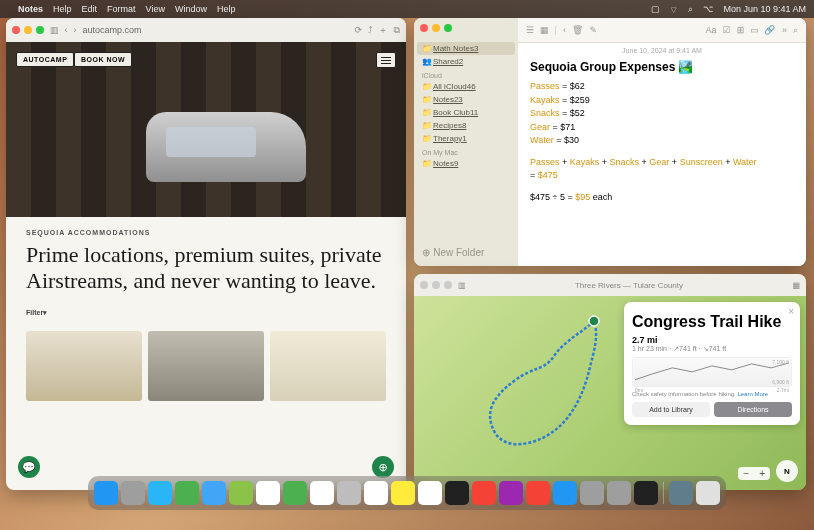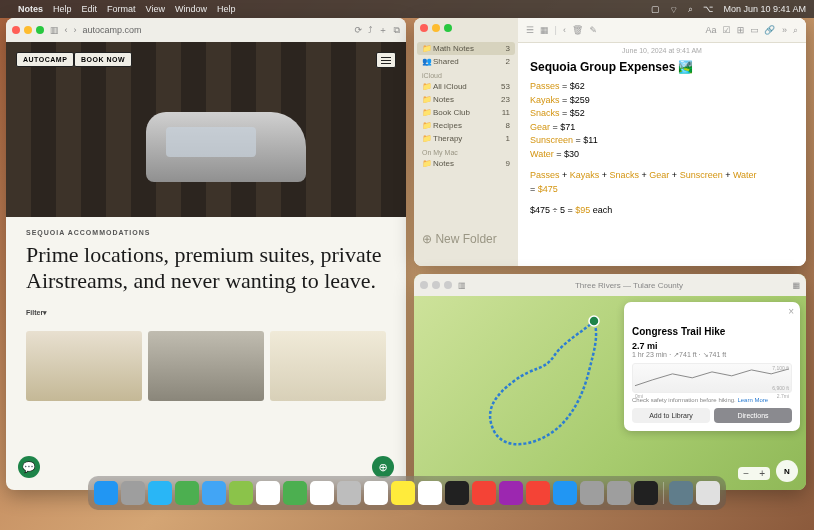--- a/index.html
+++ b/index.html
@@ -31,40 +31,40 @@
   .thumbs{display:flex;gap:6px;padding:0 20px;margin-top:6px;}
   .thumb{flex:1;height:70px;border-radius:3px;}
   .t1{background:linear-gradient(#e8e0d0,#c4b896);}
   .t2{background:linear-gradient(#c0bcb0,#8a867a);}
   .t3{background:linear-gradient(#f0ead8,#d8d0b8);}
   .fab{position:absolute;width:22px;height:22px;border-radius:50%;background:#1e8449;color:#fff;display:flex;align-items:center;justify-content:center;font-size:11px;bottom:12px;}
   
   .notes{left:414px;top:0;width:392px;height:248px;display:flex;background:#fff;}
   .notes-side{width:104px;background:#e9e6da;font-size:8px;color:#5a5648;padding-top:24px;position:relative;}
   .notes-side .traf{position:absolute;top:6px;left:6px;}
-  .ns-row{display:flex;justify-content:space-between;padding:2px 8px;align-items:center;}
+  .ns-row{display:flex;justify-content:flex-start;padding:2px 8px;align-items:center;text-decoration:underline;}
   .ns-row.sel{background:#d7d3be;border-radius:3px;margin:0 3px;padding:2px 5px;}
   .ns-head{color:#9a9684;font-size:7px;padding:4px 8px 1px;}
   .ns-ic{width:8px;height:8px;display:inline-block;margin-right:3px;}
-  .newf{position:absolute;bottom:20px;left:8px;color:#9a9684;font-size:12px;}
+  .newf{position:absolute;bottom:8px;left:8px;color:#9a9684;font-size:10px;}
   .notes-main{flex:1;background:#fff;display:flex;flex-direction:column;}
   .nm-tools{height:24px;background:#f7f6f1;border-bottom:1px solid #e0ddd0;display:flex;align-items:center;gap:6px;padding:0 8px;font-size:9px;color:#999;}
   .nm-date{text-align:center;font-size:7px;color:#aaa;padding:4px;}
   .nm-body{padding:0 12px;font-size:9px;line-height:1.5;}
   .nm-title{font-weight:700;font-size:12px;margin-bottom:4px;}
   .var{color:#d49512;font-weight:500;}
   .res{color:#d49512;font-weight:400;}
   
   .maps{left:414px;top:256px;width:392px;height:216px;background:#b9d882;}
   .mp-tools{height:22px;background:#efeee8;display:flex;align-items:center;gap:6px;padding:0 6px;font-size:8px;color:#888;}
   .mp-area{position:relative;height:194px;background:linear-gradient(135deg,#cde29a 0%,#a8cc6f 60%,#8fb857 100%);}
   .trail{position:absolute;left:30px;top:15px;width:200px;height:160px;}
   .trail svg{width:100%;height:100%;}
   .mp-card{position:absolute;right:6px;top:6px;width:160px;background:#fff;border-radius:7px;padding:8px;box-shadow:0 2px 8px rgba(0,0,0,.2);}
-  .mp-card h4{margin:16px 0 4px;font-size:10px;}
+  .mp-card h4{margin:3px 0 4px;font-size:16px;}
   .mp-close{position:absolute;right:6px;top:4px;color:#aaa;font-size:10px;}
   .mp-dist{font-size:9px;font-weight:600;}
   .mp-sub{font-size:7px;color:#888;margin-bottom:4px;}
   .spark{height:28px;background:linear-gradient(#fafafa,#f0f0f0);border:1px solid #eee;border-radius:3px;position:relative;margin-bottom:4px;}
   .spark svg{position:absolute;inset:0;}
   .mp-safety{font-size:6px;color:#888;margin-bottom:5px;}
   .mp-btns{display:flex;gap:4px;}
   .mp-btn{flex:1;font-size:7px;padding:4px;text-align:center;border-radius:4px;}
   .mp-lib{background:#f0f0f0;color:#333;}
   .mp-dir{background:#8a8a8f;color:#fff;}
@@ -153,21 +153,21 @@
         <span><span class="ns-ic">📁</span><span>Math Notes</span></span>
         <span>3</span>
       </div>
       <div class="ns-row">
         <span><span class="ns-ic">👥</span><span>Shared</span></span>
         <span>2</span>
       </div>
       <div class="ns-head">iCloud</div>
       <div class="ns-row">
           <span><span class="ns-ic">📁</span><span>All iCloud</span></span>
-          <span>53</span>
+          <span>46</span>
         </div>
       <div class="ns-row">
           <span><span class="ns-ic">📁</span><span>Notes</span></span>
           <span>23</span>
         </div>
       <div class="ns-row">
           <span><span class="ns-ic">📁</span><span>Book Club</span></span>
           <span>11</span>
         </div>
       <div class="ns-row">
@@ -202,21 +202,20 @@
         <span>»</span>
         <span>⌕</span>
       </div>
       <div class="nm-date">June 10, 2024 at 9:41 AM</div>
       <div class="nm-body">
         <div class="nm-title">Sequoia Group Expenses 🏞️</div>
         <div><span class="var">Passes</span><span> = $62</span></div>
         <div><span class="var">Kayaks</span><span> = $259</span></div>
         <div><span class="var">Snacks</span><span> = $52</span></div>
         <div><span class="var">Gear</span><span> = $71</span></div>
-        <div><span class="var">Sunscreen</span><span> = $11</span></div>
         <div><span class="var">Water</span><span> = $30</span></div>
         <div style="height:8px"></div>
         <div>
           <span class="var">Passes</span><span> + </span>
           <span class="var">Kayaks</span><span> + </span>
           <span class="var">Snacks</span><span> + </span>
           <span class="var">Gear</span><span> + </span>
           <span class="var">Sunscreen</span><span> + </span>
           <span class="var">Water</span>
         </div>

